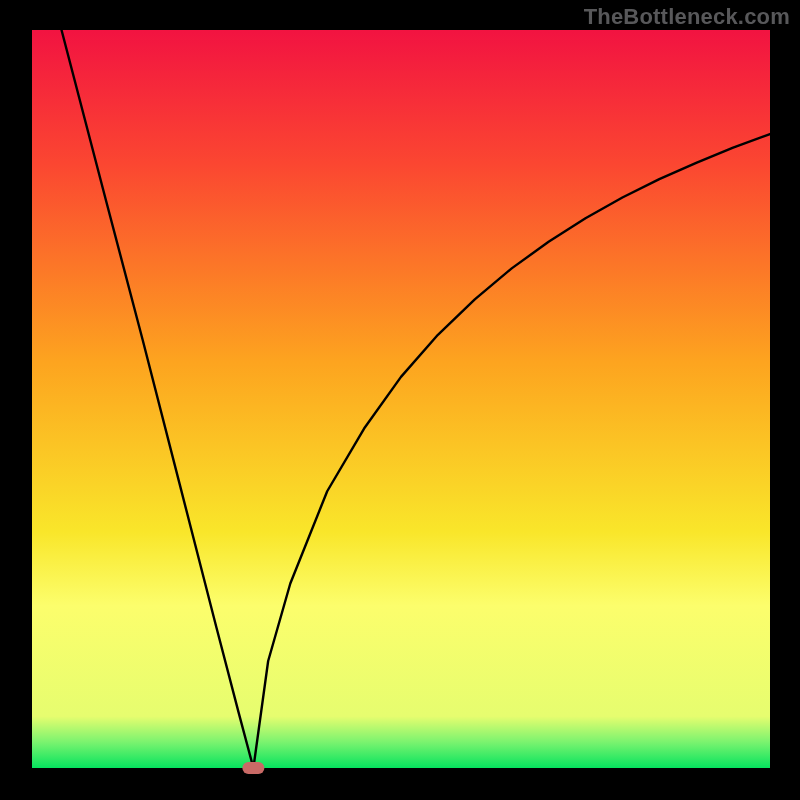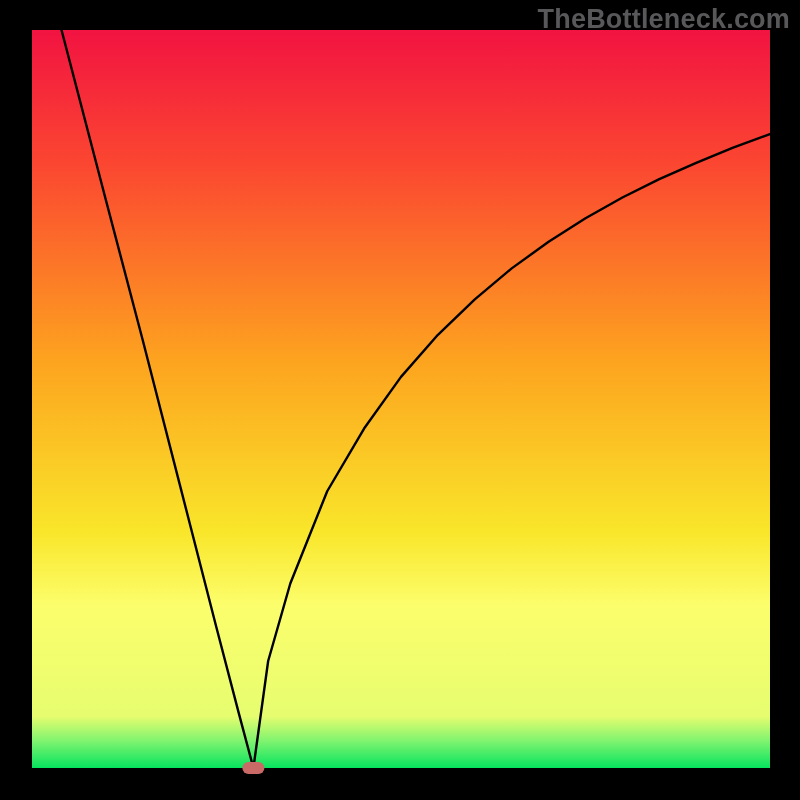--- a/index.html
+++ b/index.html
@@ -10,21 +10,21 @@
   .wrap {
     width: 800px;
     height: 800px;
     position: relative;
   }
   .watermark {
     position: absolute;
     top: 4px;
     right: 10px;
     font-family: Arial, Helvetica, sans-serif;
-    font-size: 27px;
+    font-size: 22px;
     color: #58585a;
     font-weight: 600;
     letter-spacing: 0.2px;
   }
   svg { display: block; }
 </style>
 </head>
 <body>
 
 <div class="wrap">

